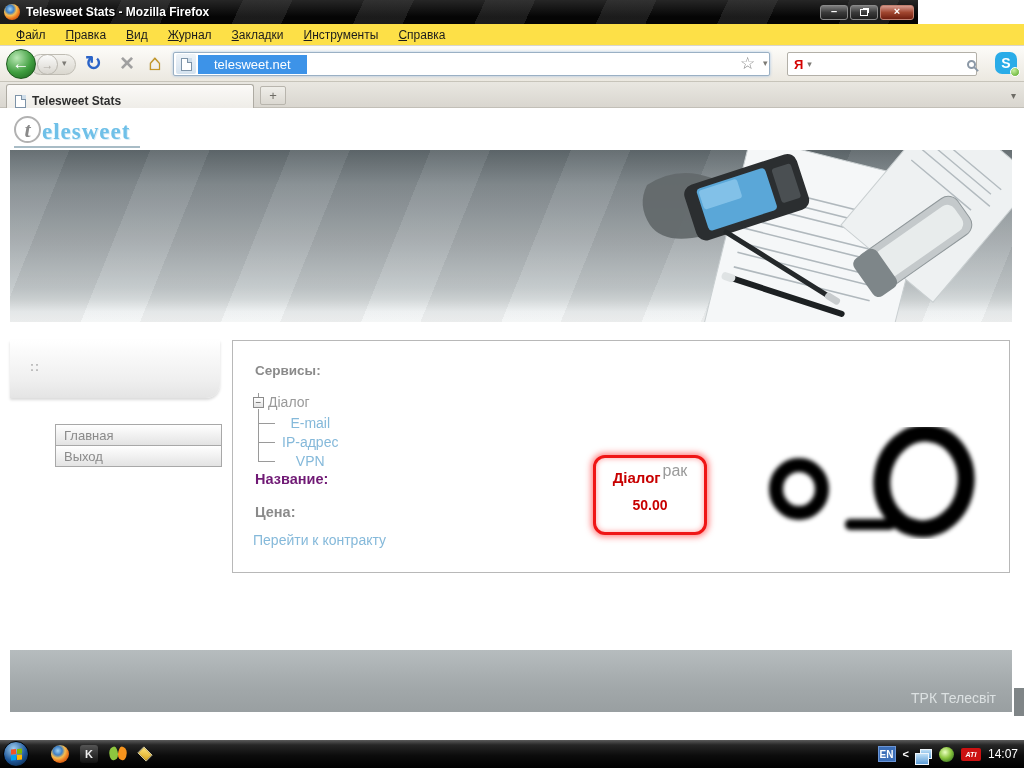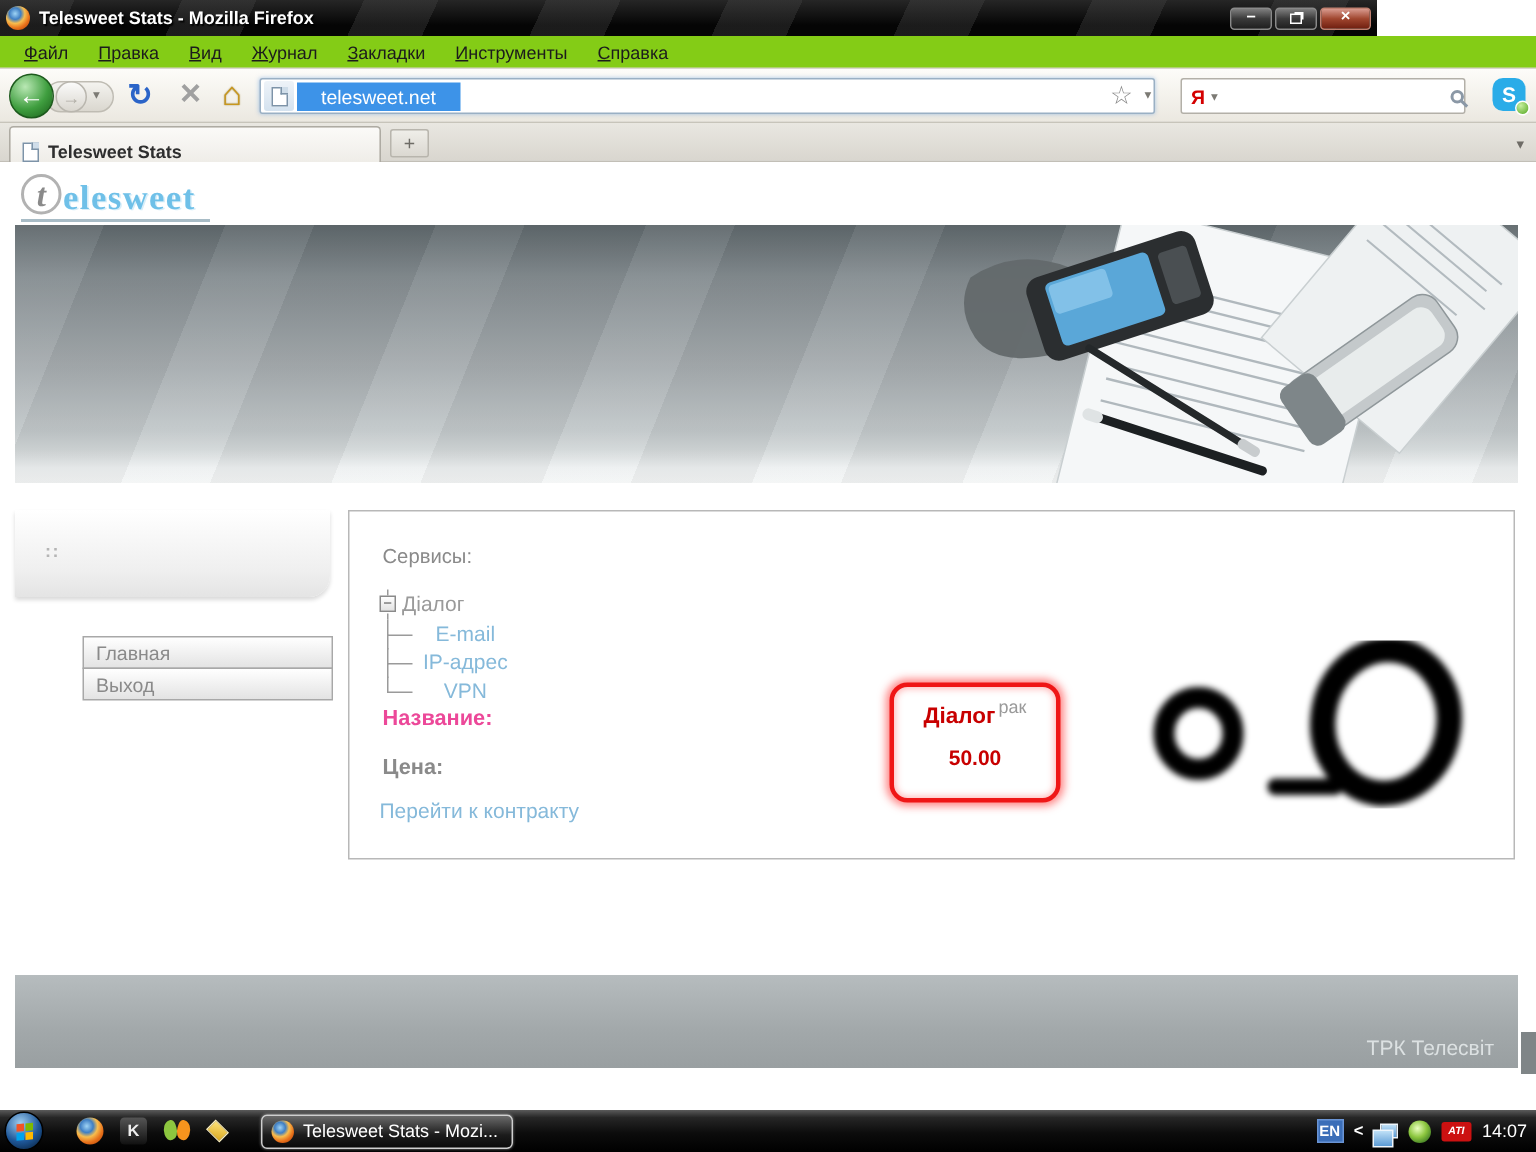--- a/index.html
+++ b/index.html
@@ -17,21 +17,21 @@
   .win-controls { margin-left:auto; display:flex; gap:2px; align-items:center; }
   .wbtn { width:28px; height:15px; border:1px solid #8a8a8a; border-radius:3px;
     display:flex; align-items:center; justify-content:center;
     background:linear-gradient(#7e7e7e,#3a3a3a 50%,#1f1f1f); color:#fff; font-size:11px; font-weight:bold; line-height:1; }
   .wbtn.close { width:34px; border-color:#c08070; background:linear-gradient(#d89a8e,#a0462f 50%,#701f10); }
   .wbtn .glyph { transform:translateY(-1px); }
   .restore-glyph { width:8px; height:7px; border:1px solid #fff; box-shadow:2px -2px 0 -1px #fff; background:transparent; }
 
   
   .menubar { position:absolute; left:0; top:24px; width:1024px; height:22px;
-    background:#84cc16; border-bottom:1px solid #d9d6cc; padding-left:6px; display:flex; align-items:center; }
+    background:#fde047; border-bottom:1px solid #d9d6cc; padding-left:6px; display:flex; align-items:center; }
   .menu-item { display:inline-block; padding:2px 10px; font-size:12px; color:#1c1c1c; cursor:default; }
   .menu-item::first-letter { text-decoration:underline; }
 
   
   .navbar { position:absolute; left:0; top:46px; width:1024px; height:36px;
     background:linear-gradient(#fdfcf9,#ebe8e0); border-bottom:1px solid #c7c4ba; }
   .navpill { position:absolute; left:30px; top:8px; width:46px; height:21px; border-radius:11px;
     background:linear-gradient(#f4f3ef,#dad7cf); border:1px solid #bfbcb3; }
   .back-btn { position:absolute; left:6px; top:3px; width:30px; height:30px; border-radius:50%;
     background:radial-gradient(circle at 35% 28%, #b9e8b4, #3f9e3f 55%, #1c641c 95%); border:1px solid #1d5a1d;
@@ -104,44 +104,44 @@
   .drag-handle { position:absolute; left:20px; top:20px; color:#b5b5b5; font-size:12px; font-weight:bold; letter-spacing:1px; }
   .account-info { position:absolute; right:10px; top:10px; text-align:right; color:#cc4343; font-size:13px; line-height:17px; }
 
   .side-nav { position:absolute; left:55px; top:317px; width:167px; }
   .side-nav-item { height:22px; border:1px solid #a8a8a8; margin-top:-1px;
     background:linear-gradient(#ffffff,#e3e3e3); color:#8a8a8a; font-size:13px;
     display:flex; align-items:center; padding:0 8px; }
 
   .content-box { position:absolute; left:232px; top:232px; width:778px; height:233px;
     border:1px solid #b8b8b8; background:#fff; }
-  .services-heading { position:absolute; left:22px; top:22px; font-size:13.5px; font-weight:normal; color:#8a8a8a; }
+  .services-heading { position:absolute; left:22px; top:22px; font-size:13.5px; font-weight:bold; color:#8a8a8a; }
   .tree { position:absolute; left:20px; top:52px; }
   .tree-root { display:flex; align-items:center; height:18px; }
   .tree-toggle { width:11px; height:11px; border:1px solid #8a8a8a; background:linear-gradient(#fff,#e2e2e2);
     color:#555; font-size:10px; line-height:9px; text-align:center; position:relative; }
   .tree-toggle::before { content:""; position:absolute; left:4px; top:-5px; height:4px; border-left:1px solid #9a9a9a; }
   .tree-root-label { margin-left:4px; color:#9a9a9a; font-size:14px; }
   .tree-children { position:relative; margin-left:5px; margin-top:2px; }
   .tree-children::before { content:""; position:absolute; left:0; top:-4px; height:4px; border-left:1px solid #9a9a9a; }
   .tree-row { position:relative; padding:1px 0 1px 24px; height:19px;text-align:center; }
   .tree-row::before { content:""; position:absolute; left:0; top:0; width:16px; height:10px;
     border-left:1px solid #9a9a9a; border-bottom:1px solid #9a9a9a; }
   .tree-row:not(.last)::after { content:""; position:absolute; left:0; top:10px; bottom:-1px; border-left:1px solid #9a9a9a; }
   .tree-link { color:#85b9da; font-size:14px; text-decoration:none; cursor:pointer; }
 
-  .name-label { position:absolute; left:22px; top:130px; font-size:14.5px; font-weight:bold; color:#ec4899; }
+  .name-label { position:absolute; left:22px; top:130px; font-size:14.5px; font-weight:bold; color:#701a75; }
   .price-label { position:absolute; left:22px; top:163px; font-size:14.5px; font-weight:bold; color:#8a8a8a; }
   .contract-link { position:absolute; left:20px; top:191px; font-size:14px; color:#85b9da; text-decoration:none; cursor:pointer; }
 
   .highlight-box { position:absolute; left:360px; top:114px; width:114px; height:80px;
     border:3px solid #ef1616; border-radius:12px; background:#fff; text-align:center; padding-top:11px;
     box-shadow:0 0 6px 2px rgba(255,30,30,.55), inset 0 0 5px 1px rgba(255,40,40,.35); }
   .hl-name { font-size:15px; font-weight:bold; color:#c80000; }
-  .hl-sup { font-size:12px; color:#9a9a9a; font-weight:normal; position:relative; top:-7px; margin-left:2px; }
+  .hl-sup { font-size:16px; color:#9a9a9a; font-weight:normal; position:relative; top:-7px; margin-left:2px; }
   .hl-price { font-size:14px; font-weight:bold; color:#c80000; margin-top:10px; }
 
   .emote { position:absolute; left:528px; top:86px; }
 
   .page-footer { position:absolute; left:10px; top:542px; width:1002px; height:62px;
     background:linear-gradient(180deg,#b6bcbe,#a2a8aa 60%,#999fa1); }
   .footer-text { position:absolute; right:16px; bottom:6px; color:#dce1e2; font-size:14px; }
   .footer-edge { position:absolute; left:1014px; top:580px; width:10px; height:28px; background:#7f8587; }
 
   
@@ -381,24 +381,20 @@
           <span></span>
           <span></span>
         </span>
     </div>
     <div class="quick">
       <span class="q-ff"></span>
       <span class="q-k">K</span>
       <span class="q-butterfly"></span>
       <span class="q-brush"></span>
     </div>
-    <div class="task-btn">
-      <span class="ff-icon"></span>
-      <span class="task-label">Telesweet Stats - Mozi...</span>
-    </div>
     <div class="tray">
       <span class="lang-box">EN</span>
       <span class="tray-chevron">&lt;</span>
       <span class="net-icon"></span>
       <span class="nod-icon"></span>
       <span class="ati-icon">ATI</span>
       <span class="clock">14:07</span>
     </div>
   </div>
 

